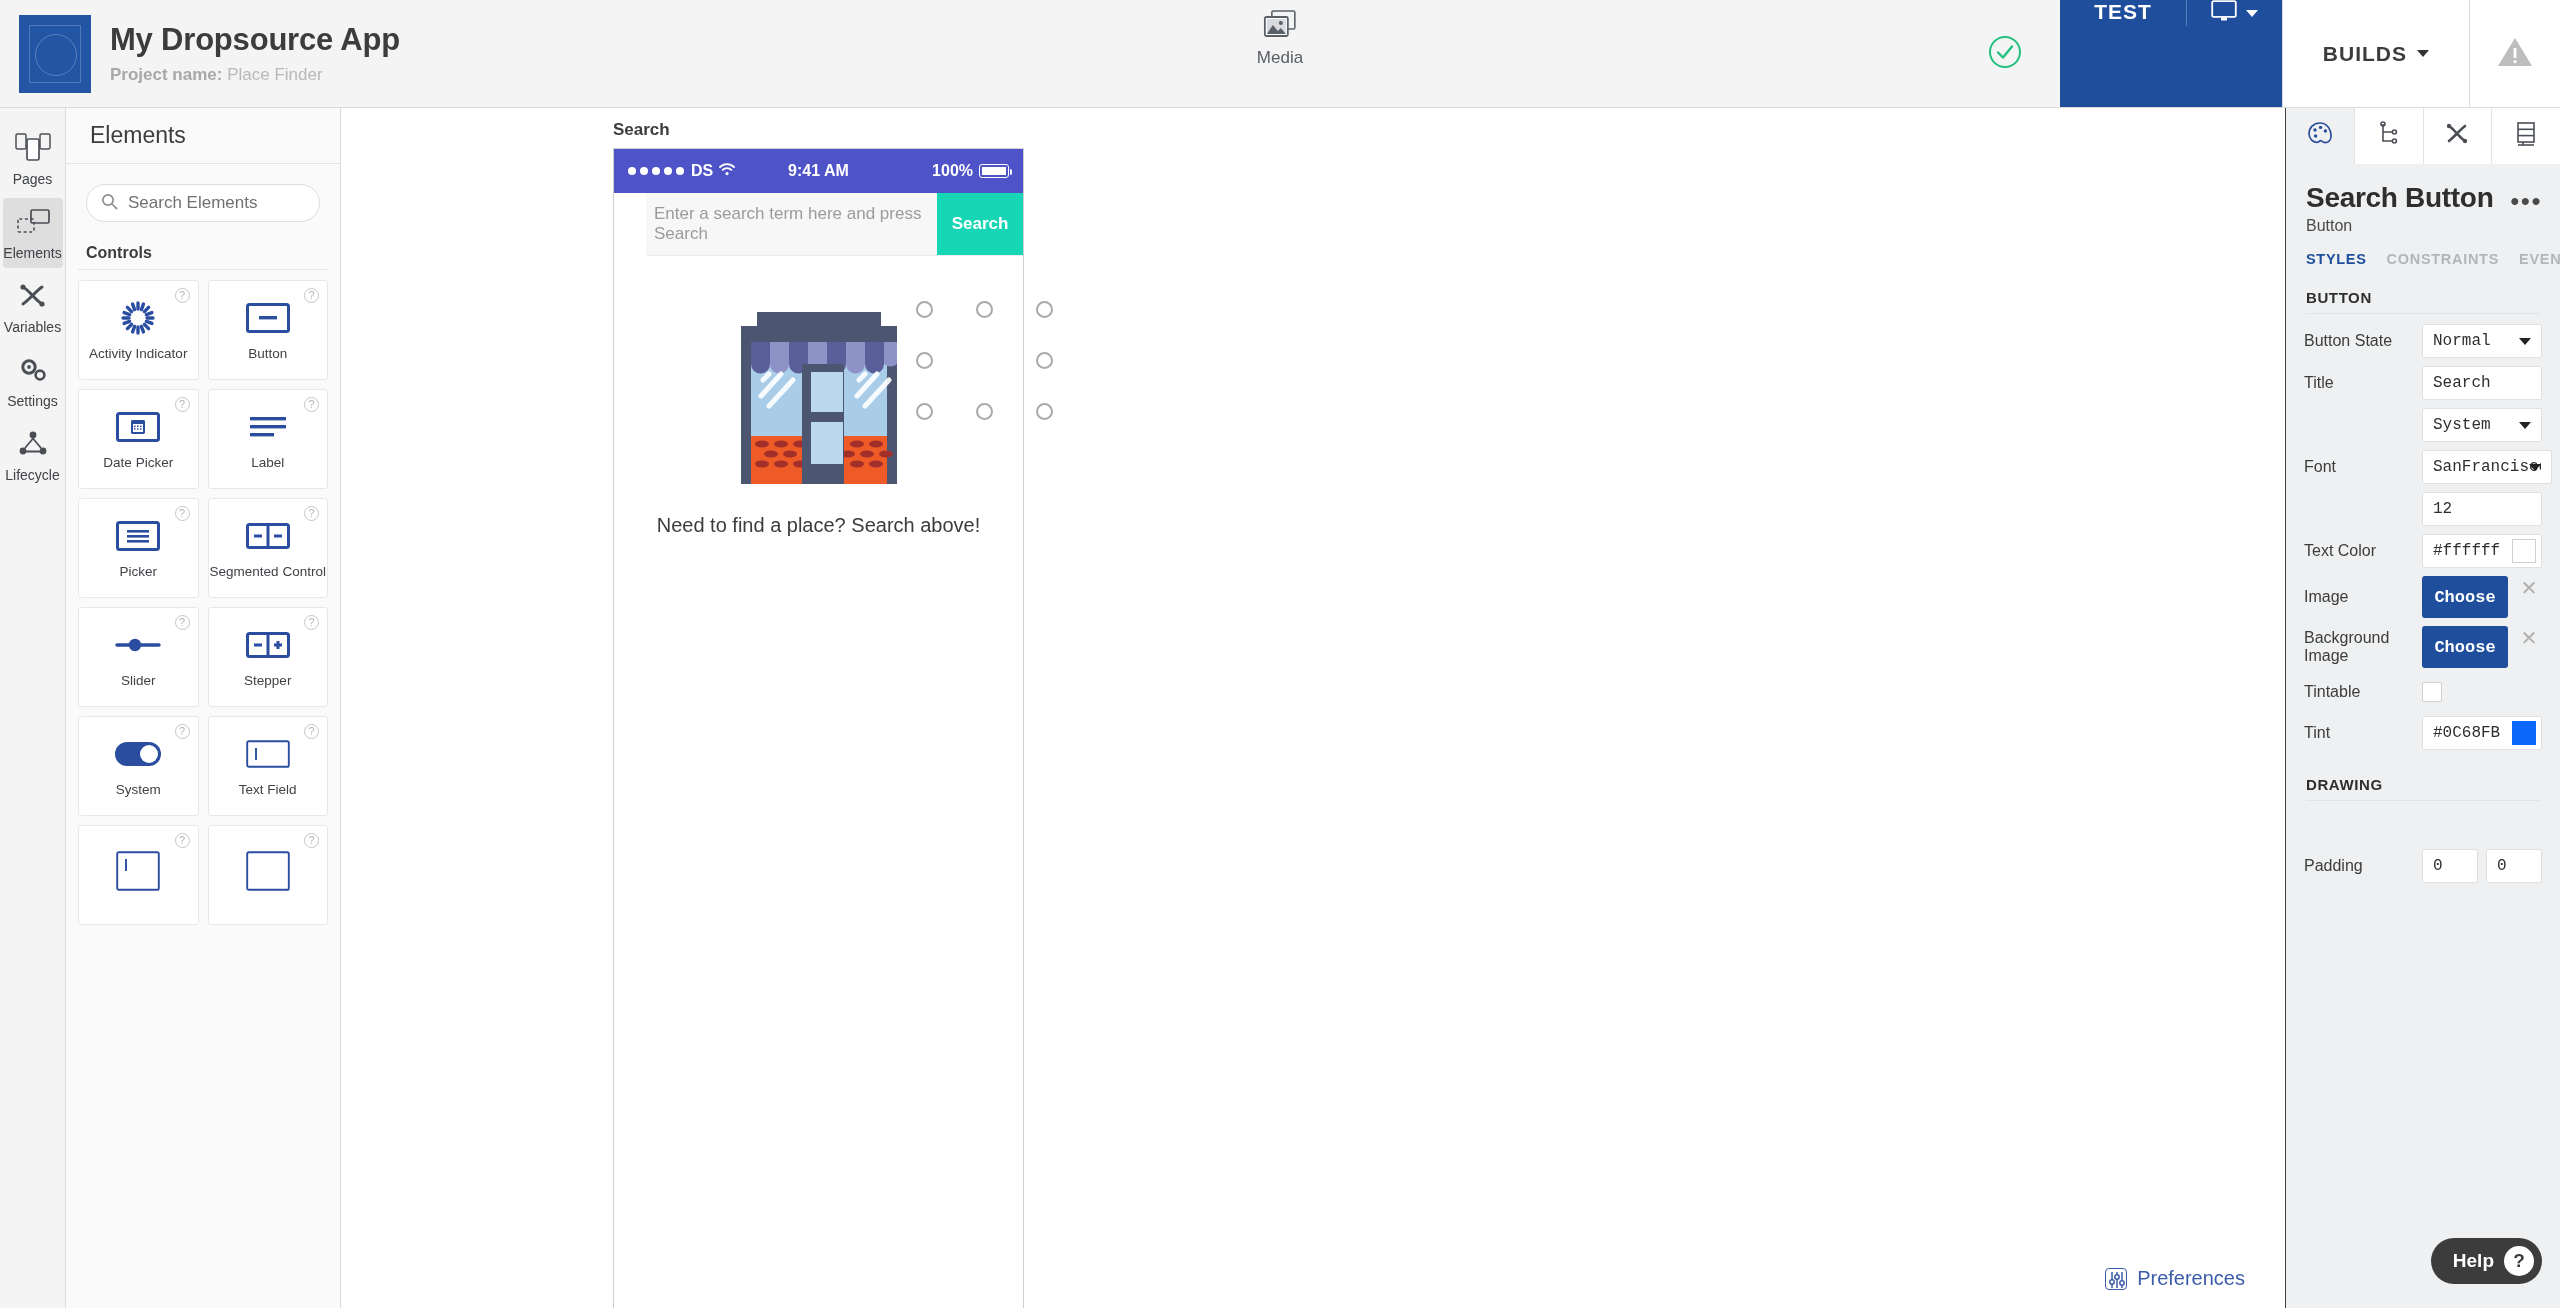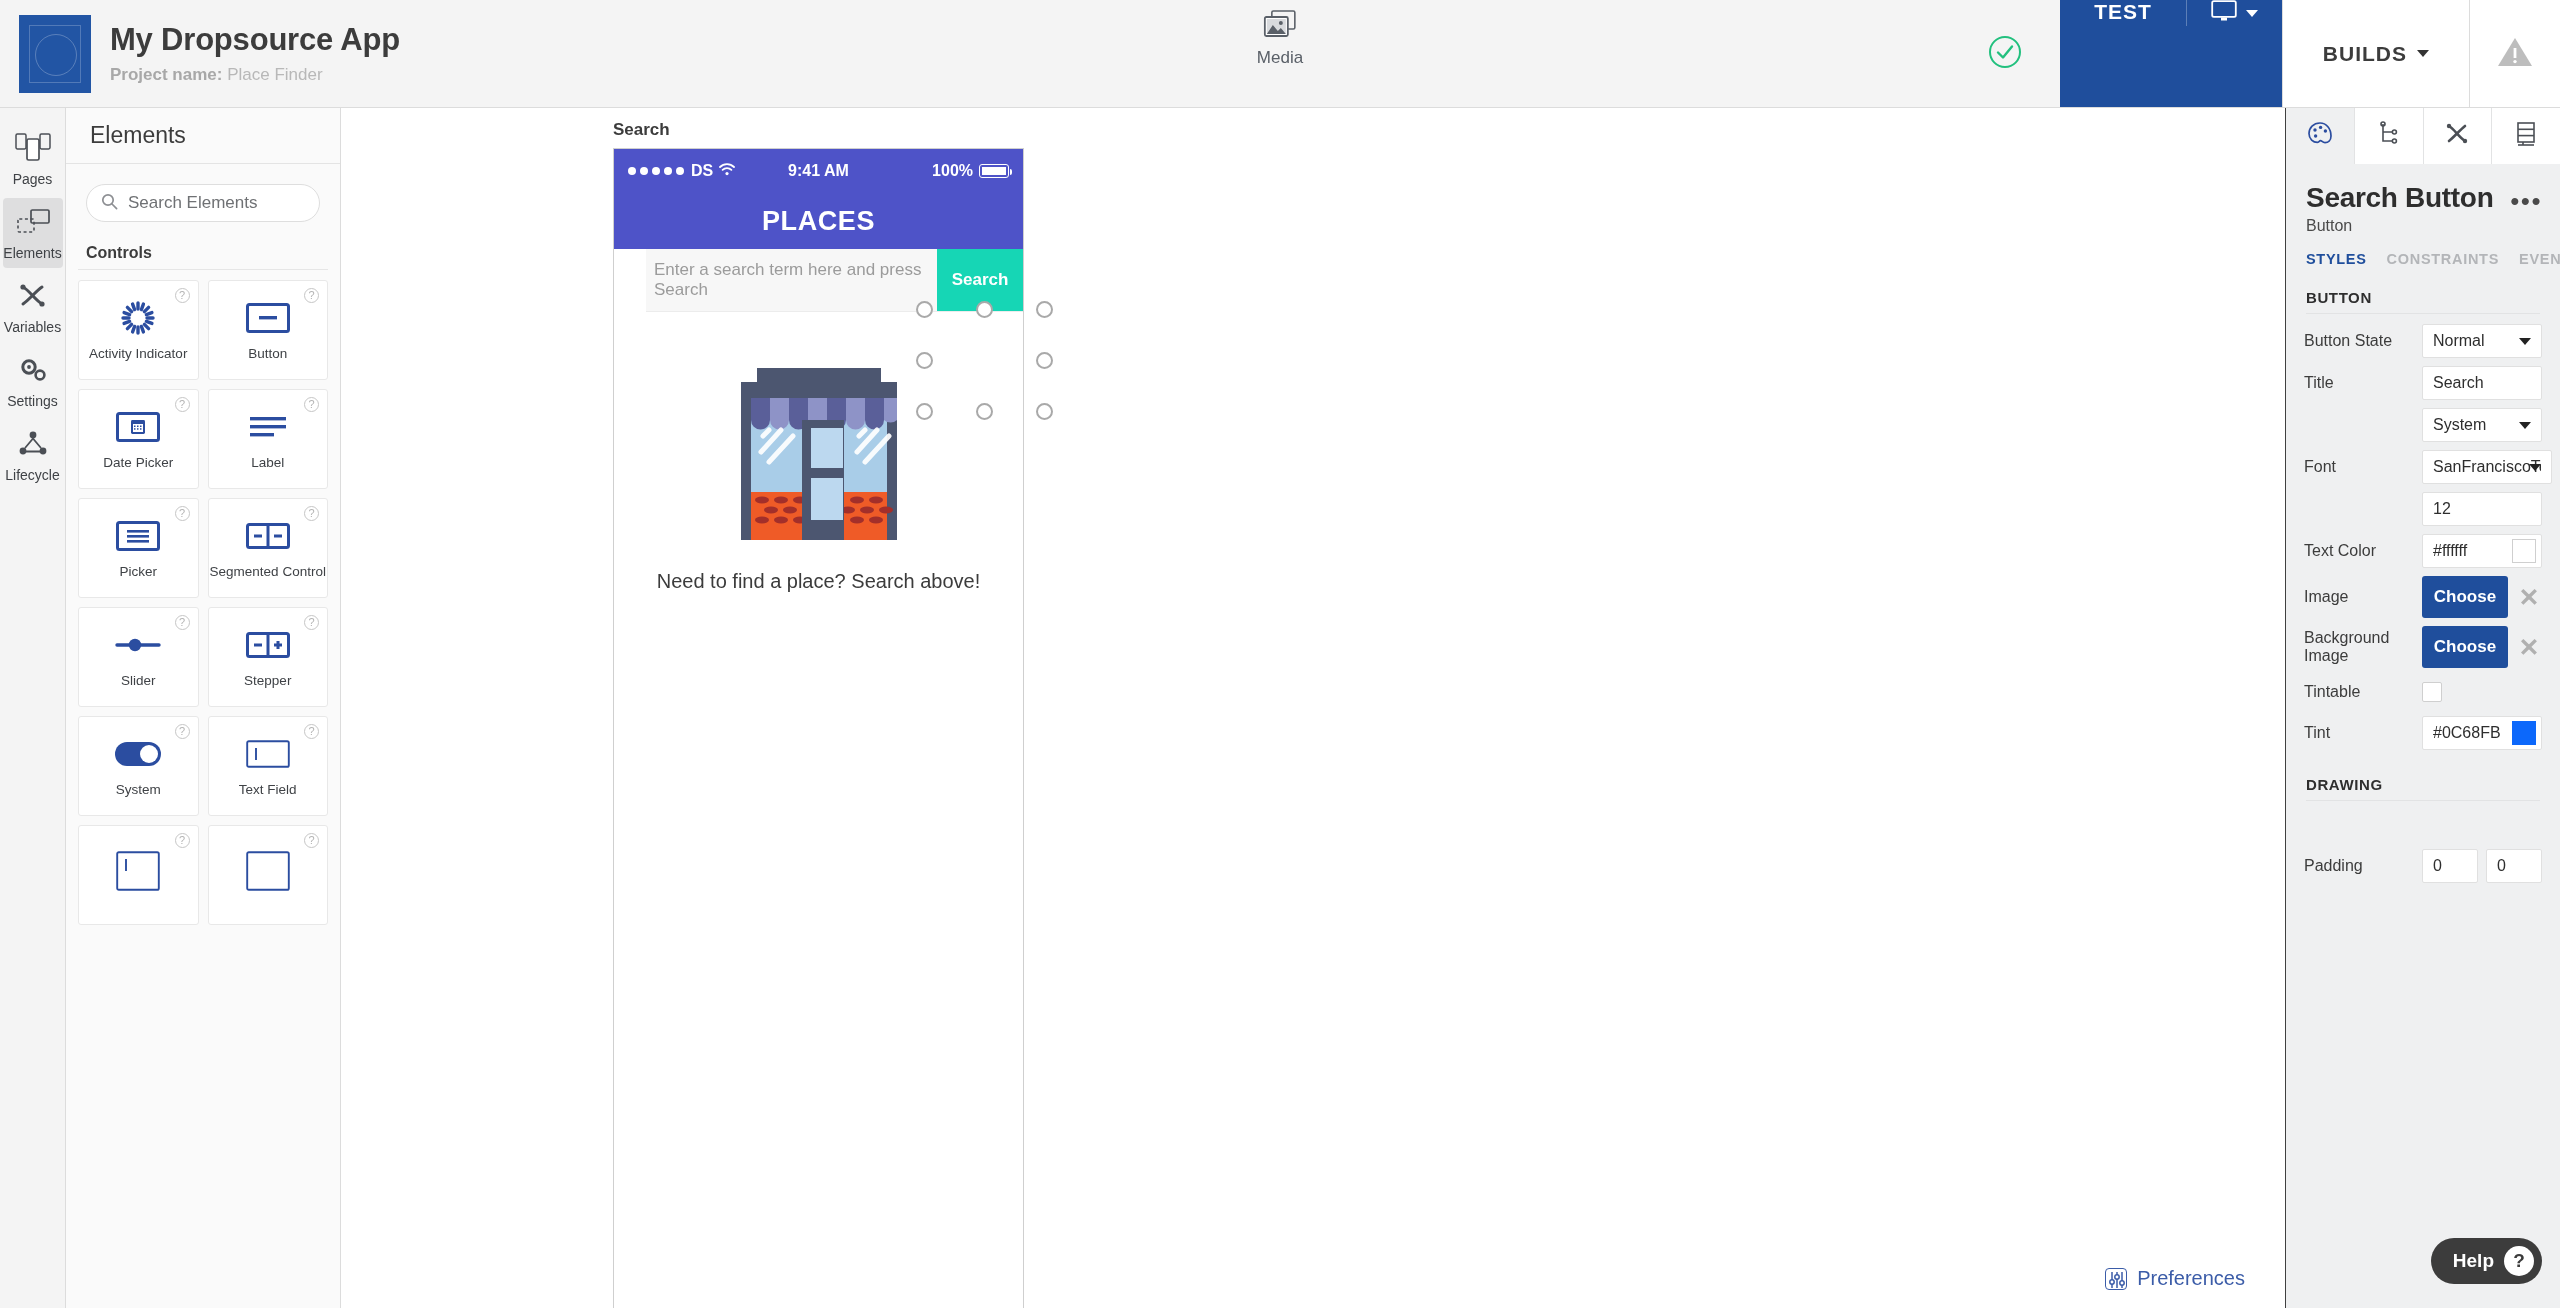--- a/index.html
+++ b/index.html
@@ -188,21 +188,21 @@
     letter-spacing:1.5px; cursor:pointer; line-height:1;
   }
   .insp-subtabs { display:flex; gap:20px; padding: 16px 20px 0; }
   .sub-tab { font-size:14.5px; font-weight:bold; letter-spacing:.7px; color:#b3b5b8; cursor:pointer; padding-bottom:12px; }
   .sub-tab.active { color:#1f4e9c; }
   .insp-scroll { flex:1; overflow:hidden; padding: 0 0 0 0; }
   .grp-title { font-size:15px; font-weight:bold; color:#2e2e2e; letter-spacing:.6px; padding: 10px 20px 7px; }
   .grp-rule { height:1px; background:#e2e3e4; margin: 0 20px 6px; }
   .row { display:flex; align-items:center; padding: 4px 18px; min-height:40px; }
   .row .lab { width: 118px; font-size:16px; color:#3c3c3c; flex-shrink:0; }
-  .ctl { flex:1; display:flex; align-items:center; gap:8px; }
+  .ctl { flex:1; display:flex; align-items:flex-start; gap:8px;font-family:Liberation Mono, monospace; }
   .sel, .txt {
     flex:1; height:34px; background:#fff; border:1px solid #e0e0e0; border-radius:2px;
     display:flex; align-items:center; padding: 0 10px; font-size:16px; color:#2e2e2e;
     position:relative; cursor:pointer;
   }
   .sel .cv { position:absolute; right:10px; width:0;height:0;border-left:6px solid transparent;border-right:6px solid transparent;border-top:7px solid #222; }
   .txt .swatch { position:absolute; right:5px; width:24px;height:24px;border:1px solid #cfcfcf;background:#fff; }
   .txt .swatch.tint { background:#0c68fb; border-color:#0c68fb; }
   .btn-choose {
     background:#1f4e9c; color:#fff; font-size:17px; font-weight:bold;
@@ -560,23 +560,20 @@
                 <circle cx="8" cy="10.6" r="1.6" fill="#fff"></circle>
               </svg>
             </span>
             <span class="ph-time">9:41 AM</span>
             <span class="ph-batt">
               <span>100%</span>
               <span class="batt-ico"></span>
             </span>
           </div>
 
-          <div class="ph-nav">
-            <span>PLACES</span>
-          </div>
 
           <div class="ph-searchrow">
             <div class="ph-field">
               <span>Enter a search term here and press Search</span>
             </div>
             <div class="ph-searchbtn">
               <span>Search</span>
             </div>
           </div>
 

